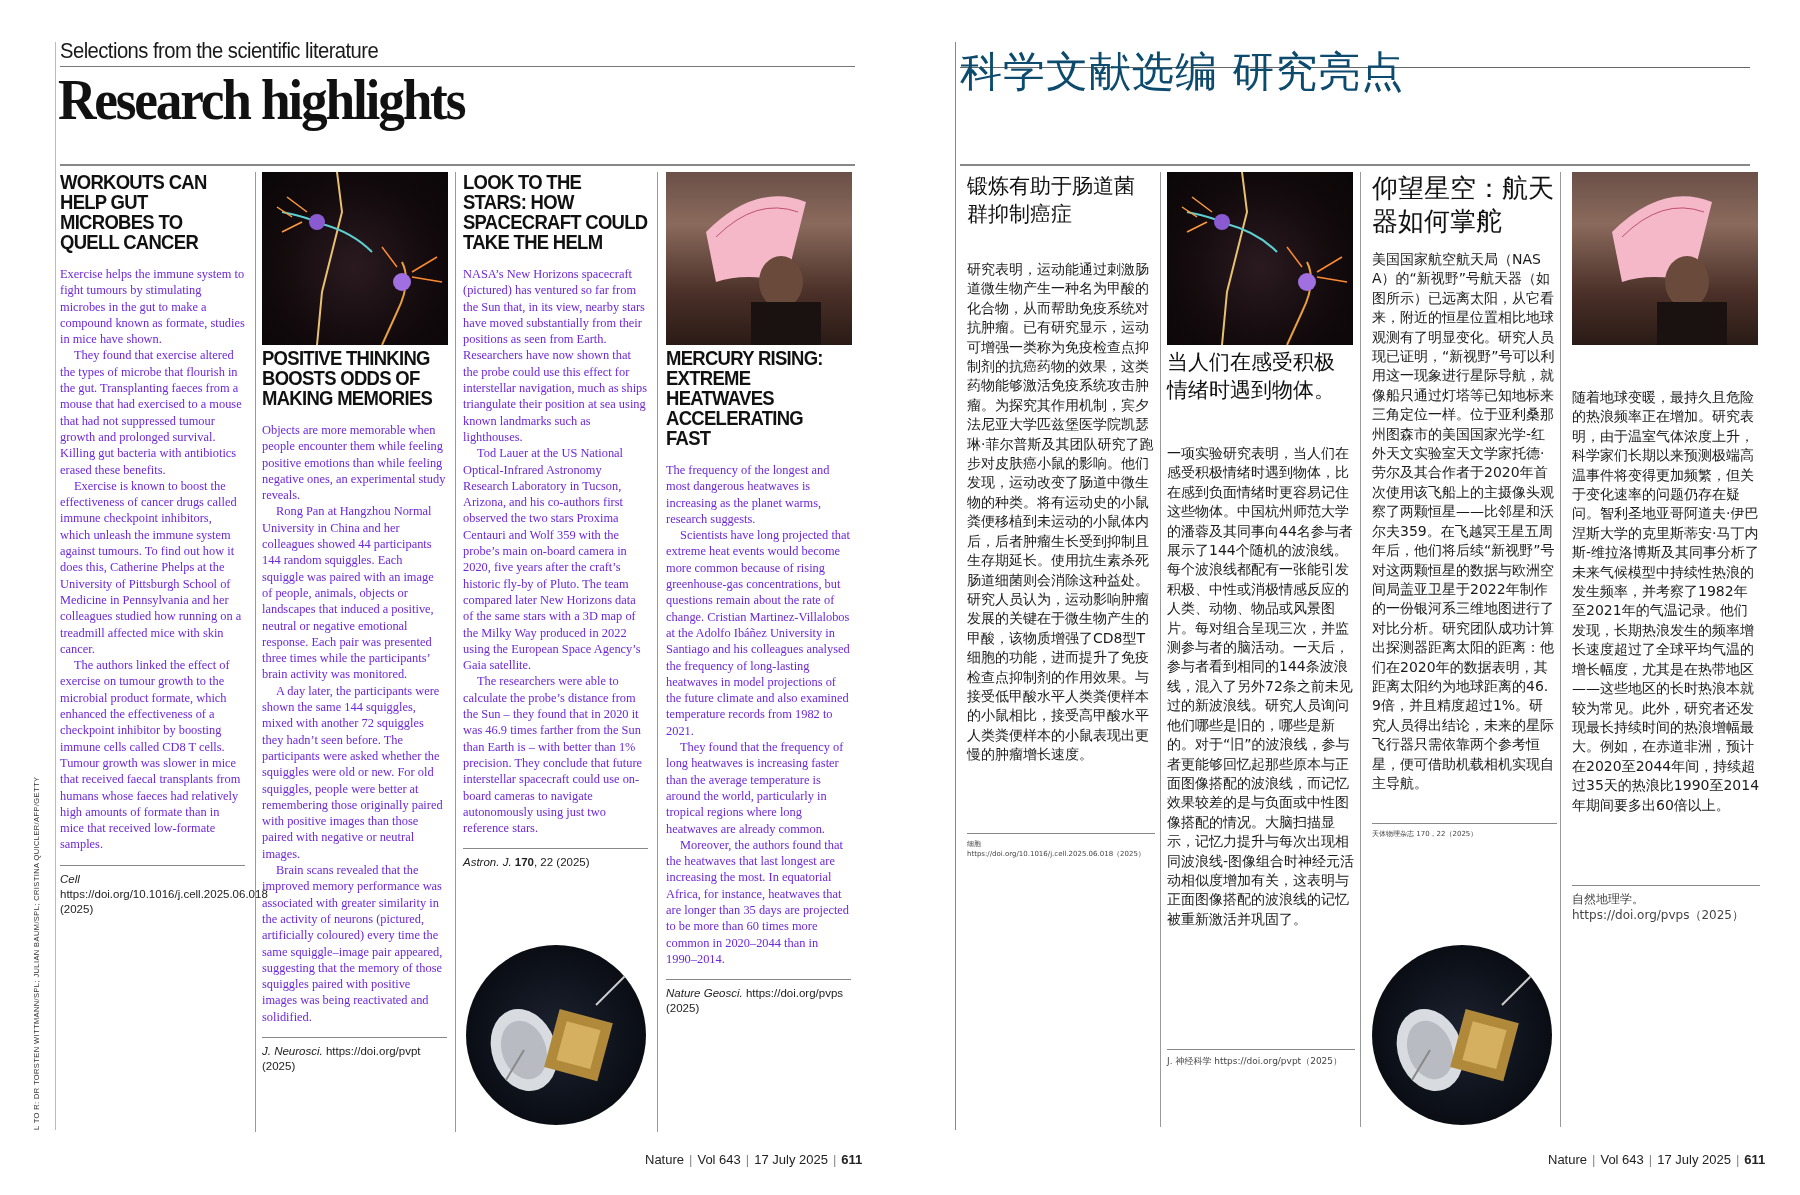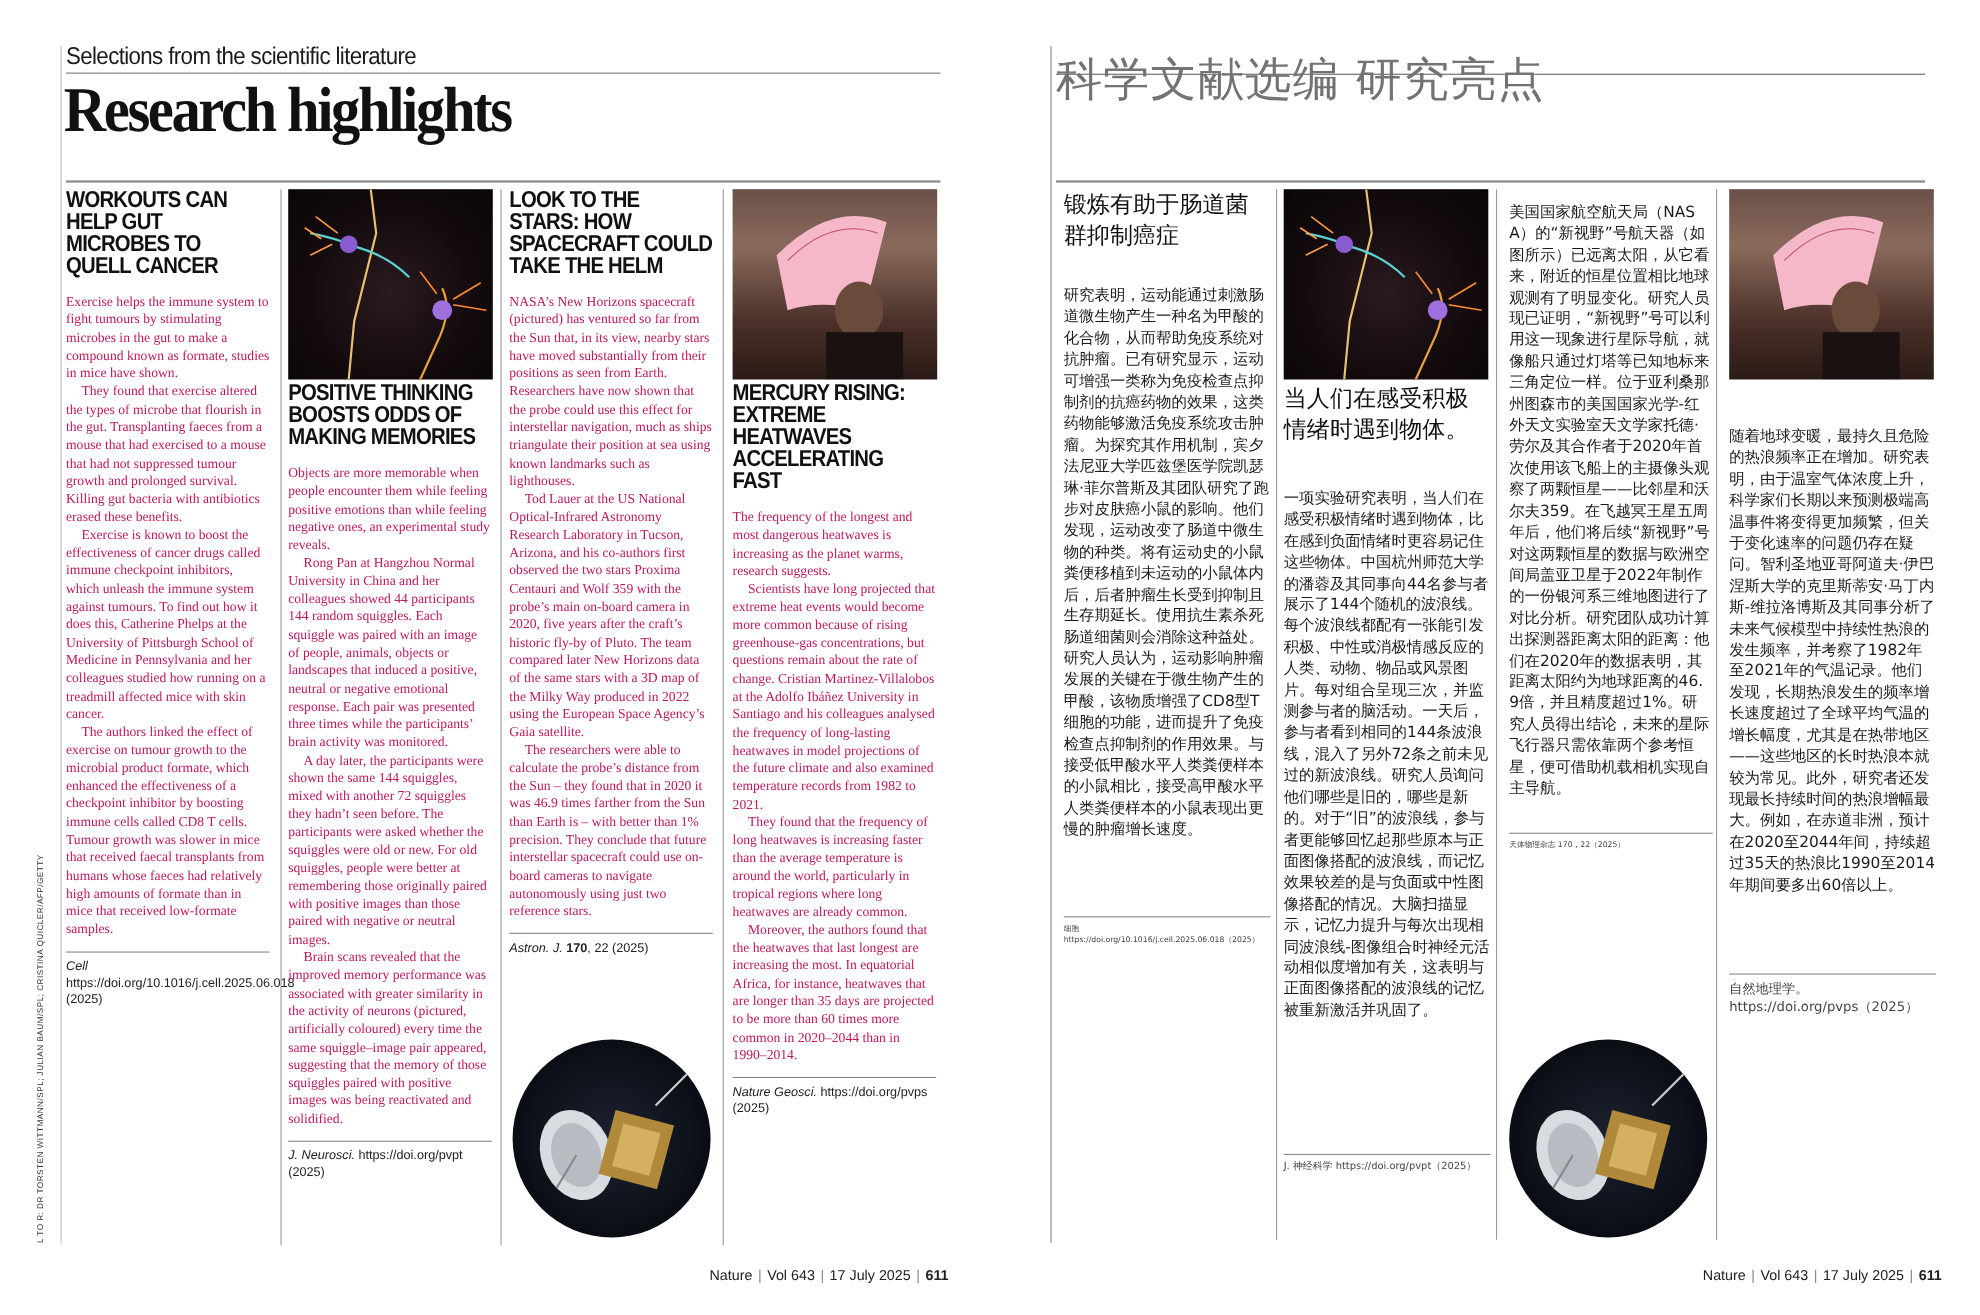--- a/index.html
+++ b/index.html
@@ -9,29 +9,29 @@
   .page { position: absolute; top: 0; height: 1195px; }
   .page-en { left: 0; width: 900px; }
   .page-divider { position: absolute; left: 955px; top: 42px; width: 1px; height: 1088px; background: #888; }
   .page-en-rule { position: absolute; left: 55px; top: 42px; width: 1px; height: 1088px; background: #bbb; }
 
   .kicker { position: absolute; left: 60px; top: 38px; font-family: "Liberation Sans Narrow", "Liberation Sans", sans-serif; font-size: 22px; letter-spacing: -0.6px; color: #1a1a1a; transform: scaleX(0.92); transform-origin: left; }
   .kicker-rule { position: absolute; left: 60px; top: 66px; width: 795px; height: 1px; background: #777; }
   .masthead { position: absolute; left: 58px; top: 66px; font-family: "Liberation Serif", serif; font-weight: bold; font-size: 58px; letter-spacing: -2.4px; transform: scaleX(0.92); transform-origin: left; color: #111; }
   .section-rule { position: absolute; left: 60px; top: 164px; width: 795px; height: 2px; background: #888; }
 
-  .zh-title { position: absolute; left: 960px; top: 44px; font-family: "DejaVu Sans", sans-serif; font-size: 42px; color: #737373; letter-spacing: 1px; }
+  .zh-title { position: absolute; left: 960px; top: 44px; font-family: "DejaVu Sans", sans-serif; font-size: 42px; color: #0c4a6e; letter-spacing: 1px; }
   .zh-title-rule { position: absolute; left: 960px; top: 67px; width: 790px; height: 1px; background: #666; }
   .zh-section-rule { position: absolute; left: 960px; top: 164px; width: 790px; height: 2px; background: #888; }
 
   .col { position: absolute; top: 172px; width: 185px; }
   .col-sep { position: absolute; top: 172px; width: 1px; background: #999; }
 
   .headline { font-family: "Liberation Sans Narrow", "Liberation Sans", sans-serif; font-weight: bold; font-size: 21px; line-height: 20px; letter-spacing: -0.8px; text-transform: uppercase; color: #111; transform: scaleX(0.88); transform-origin: left; width: 210px; }
-  .body-text { font-family: "Liberation Serif", serif; font-size: 12.4px; line-height: 16.3px; color: #be185d; margin-top: 14px; }
+  .body-text { font-family: "Liberation Serif", serif; font-size: 12.4px; line-height: 16.3px; color: #6d28d9; margin-top: 14px; }
   .body-text p { text-indent: 0; }
   .body-text p + p { text-indent: 14px; }
   .cite-rule { height: 1px; background: #888; margin-top: 12px; }
   .cite { font-family: "Liberation Sans", sans-serif; font-size: 11.5px; line-height: 15px; margin-top: 6px; color: #222; }
   .cite i { font-style: italic; }
   .cite b { font-weight: bold; }
 
   .zh-headline { font-family: "DejaVu Sans", sans-serif; font-size: 21px; line-height: 28px; color: #111; }
   .zh-body { font-family: "DejaVu Sans", sans-serif; font-size: 14px; line-height: 19.4px; color: #1a1a1a; margin-top: 32px; word-break: break-all; }
   .zh-cite { font-family: "DejaVu Sans", sans-serif; font-size: 7px; line-height: 10px; color: #444; margin-top: 5px; }
@@ -180,20 +180,21 @@
 </div>
 
 <div class="col" style="left:1167px;top:348px;width:188px">
   <div class="zh-headline">当人们在感受积极情绪时遇到物体。</div>
   <div class="zh-body" style="margin-top:40px">一项实验研究表明，当人们在感受积极情绪时遇到物体，比在感到负面情绪时更容易记住这些物体。中国杭州师范大学的潘蓉及其同事向44名参与者展示了144个随机的波浪线。每个波浪线都配有一张能引发积极、中性或消极情感反应的人类、动物、物品或风景图片。每对组合呈现三次，并监测参与者的脑活动。一天后，参与者看到相同的144条波浪线，混入了另外72条之前未见过的新波浪线。研究人员询问他们哪些是旧的，哪些是新的。对于“旧”的波浪线，参与者更能够回忆起那些原本与正面图像搭配的波浪线，而记忆效果较差的是与负面或中性图像搭配的情况。大脑扫描显示，记忆力提升与每次出现相同波浪线-图像组合时神经元活动相似度增加有关，这表明与正面图像搭配的波浪线的记忆被重新激活并巩固了。</div>
   <div class="cite-rule" style="margin-top:120px"></div>
   <div class="zh-cite" style="font-size:9px;line-height:12px">J. 神经科学 https://doi.org/pvpt（2025）</div>
 </div>
 
 <div class="col" style="left:1372px;width:185px">
+  <div class="zh-headline" style="font-size:26px;line-height:33px">仰望星空：航天器如何掌舵</div>
   <div class="zh-body" style="margin-top:12px">美国国家航空航天局（NASA）的“新视野”号航天器（如图所示）已远离太阳，从它看来，附近的恒星位置相比地球观测有了明显变化。研究人员现已证明，“新视野”号可以利用这一现象进行星际导航，就像船只通过灯塔等已知地标来三角定位一样。位于亚利桑那州图森市的美国国家光学-红外天文实验室天文学家托德·劳尔及其合作者于2020年首次使用该飞船上的主摄像头观察了两颗恒星——比邻星和沃尔夫359。在飞越冥王星五周年后，他们将后续“新视野”号对这两颗恒星的数据与欧洲空间局盖亚卫星于2022年制作的一份银河系三维地图进行了对比分析。研究团队成功计算出探测器距离太阳的距离：他们在2020年的数据表明，其距离太阳约为地球距离的46.9倍，并且精度超过1%。研究人员得出结论，未来的星际飞行器只需依靠两个参考恒星，便可借助机载相机实现自主导航。</div>
   <div class="cite-rule" style="margin-top:30px"></div>
   <div class="zh-cite">天体物理杂志 170，22（2025）</div>
 </div>
 
 <div class="photo photo-probe" style="left:1372px;top:945px;width:180px;height:180px">
   <svg width="180" height="180" viewBox="0 0 180 180">
     <ellipse cx="58" cy="105" rx="32" ry="42" fill="#d8dce0" transform="rotate(-20 58 105)"></ellipse>
     <ellipse cx="58" cy="105" rx="22" ry="30" fill="#b8bcc2" transform="rotate(-20 58 105)"></ellipse>
     <line x1="58" y1="105" x2="40" y2="135" stroke="#888" stroke-width="2"></line>

